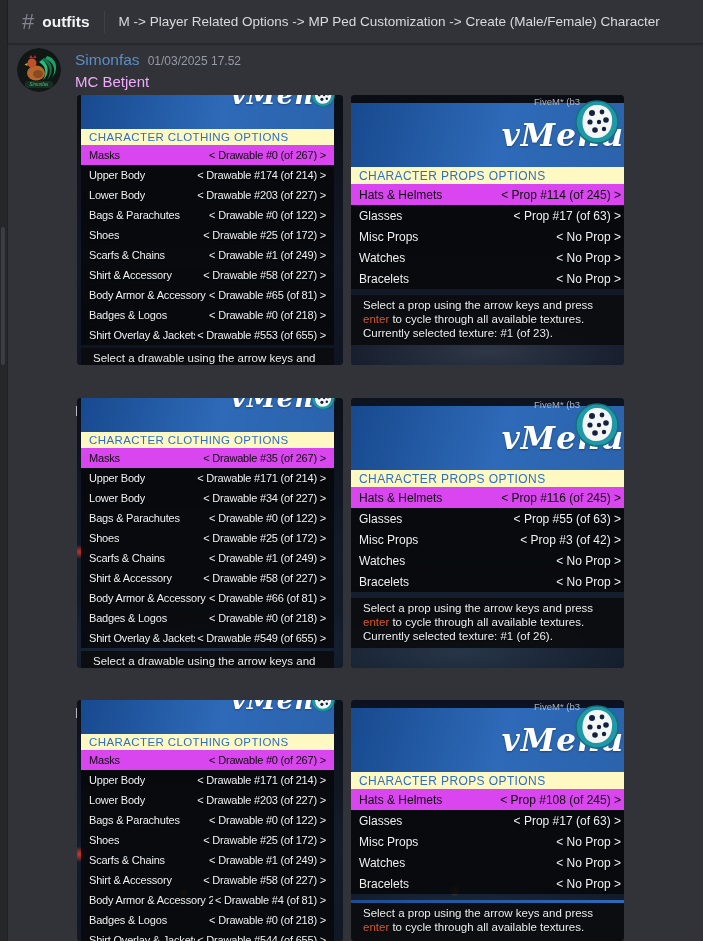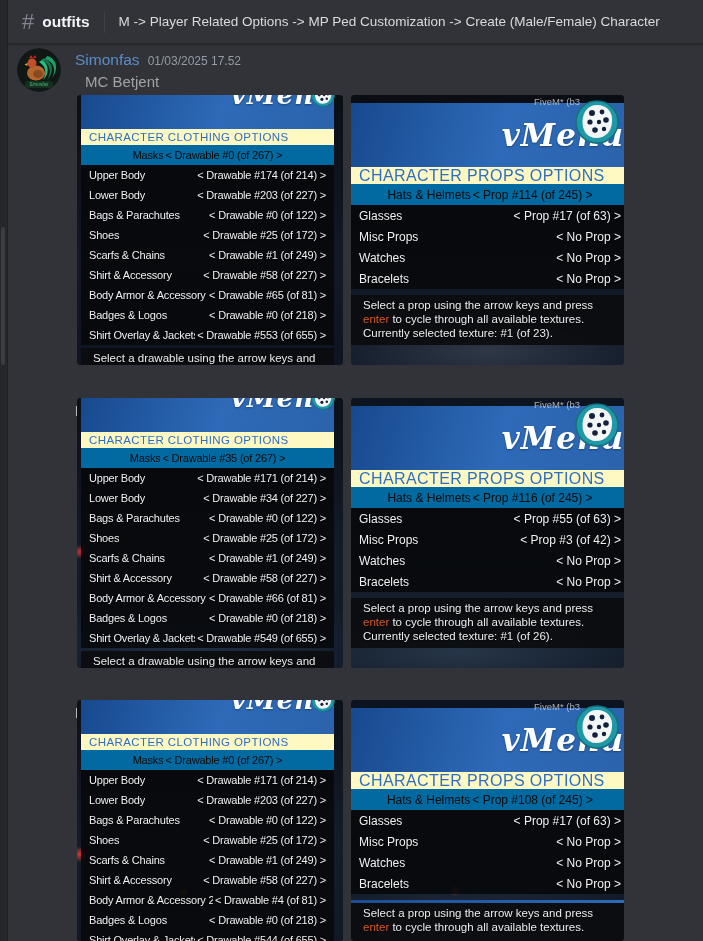--- a/index.html
+++ b/index.html
@@ -26,21 +26,21 @@
   .chan-name { color:#f2f3f5; font-size:15.5px; font-weight:bold; }
   .head-div { width:1px; height:22px; background:#3f4147; margin:0 14px; }
   .topic { color:#d9dadd; font-size:13.5px; white-space:nowrap; overflow:hidden; }
 
   
   .content { position:absolute; left:8px; top:44px; width:695px; height:897px; }
   .avatar { position:absolute; left:9px; top:4px; width:44px; height:44px; border-radius:50%; overflow:hidden; cursor:pointer; }
   .msg-head { position:absolute; left:67px; top:7px; display:flex; align-items:baseline; }
   .author { color:#5a8dc9; font-size:15.5px; font-weight:500; }
   .timestamp { color:#949ba4; font-size:12px; margin-left:8px; }
-  .msg-line { position:absolute; left:77px; color:#a3a3a3; font-size:15px; }
+  .msg-line { position:absolute; left:67px; color:#f0abfc; font-size:15px; }
 
   
   .pair { position:absolute; left:69px; width:547px; height:270px; }
   .pair.clipped { height:241px; }
   .shot { position:absolute; top:0; height:100%; border-radius:4px; overflow:hidden; background:#0c1018; cursor:pointer; }
   .shot-l { left:0; width:266px; }
   .shot-r { left:274px; width:273px; }
   .game { position:absolute; inset:0; }
   .g1 { background:linear-gradient(180deg,#0a0e15,#121826 60%,#0e1422); }
   .g1r { background:
@@ -81,30 +81,30 @@
 
   .fivem-logo { position:absolute; z-index:4; }
   .logo-r { top:5px; right:5px; width:44px; height:44px; }
   .logo-l { top:-12px; right:8px; width:24px; height:24px; }
 
   .mtitle {
     height:16px; background:#fef9c3; color:#2e6fc4;
     font-size:11.5px; letter-spacing:.4px; display:flex; align-items:center; padding:0 8px;
     white-space:nowrap; overflow:hidden;
   }
-  .mtitle-r { height:17px; font-size:16px; }
+  .mtitle-r { height:17px; font-size:12px; }
 
   .mrow {
     display:flex; align-items:center; justify-content:space-between;
     background:rgba(7,8,10,.88); color:#f0f0f2;
     text-shadow:0 1px 1px rgba(0,0,0,.65); white-space:nowrap;
   }
   .rows-l .mrow { height:20px; font-size:11px; letter-spacing:-.2px; padding:0 8px; }
   .rows-r .mrow { height:21px; font-size:12px; padding:0 3px 0 8px; }
-  .mrow.selected { background:#0369a1; color:#0b0b0b; text-shadow:none;justify-content:center; }
+  .mrow.selected { background:#d946ef; color:#0b0b0b; text-shadow:none; }
   .mlab { overflow:hidden; flex:0 1 auto; }
   .mval { flex:0 0 auto; margin-left:2px; }
 
   .mgap-l { height:3px; }
   .mgap-r { height:6px; }
   .blueline { height:3px; background:linear-gradient(90deg,#1d4d92,#2e6ab8); }
 
   .mfoot {
     background:rgba(11,12,14,.92); color:#ececee;
     font-size:11.5px; line-height:14px; padding:3px 12px 5px;

